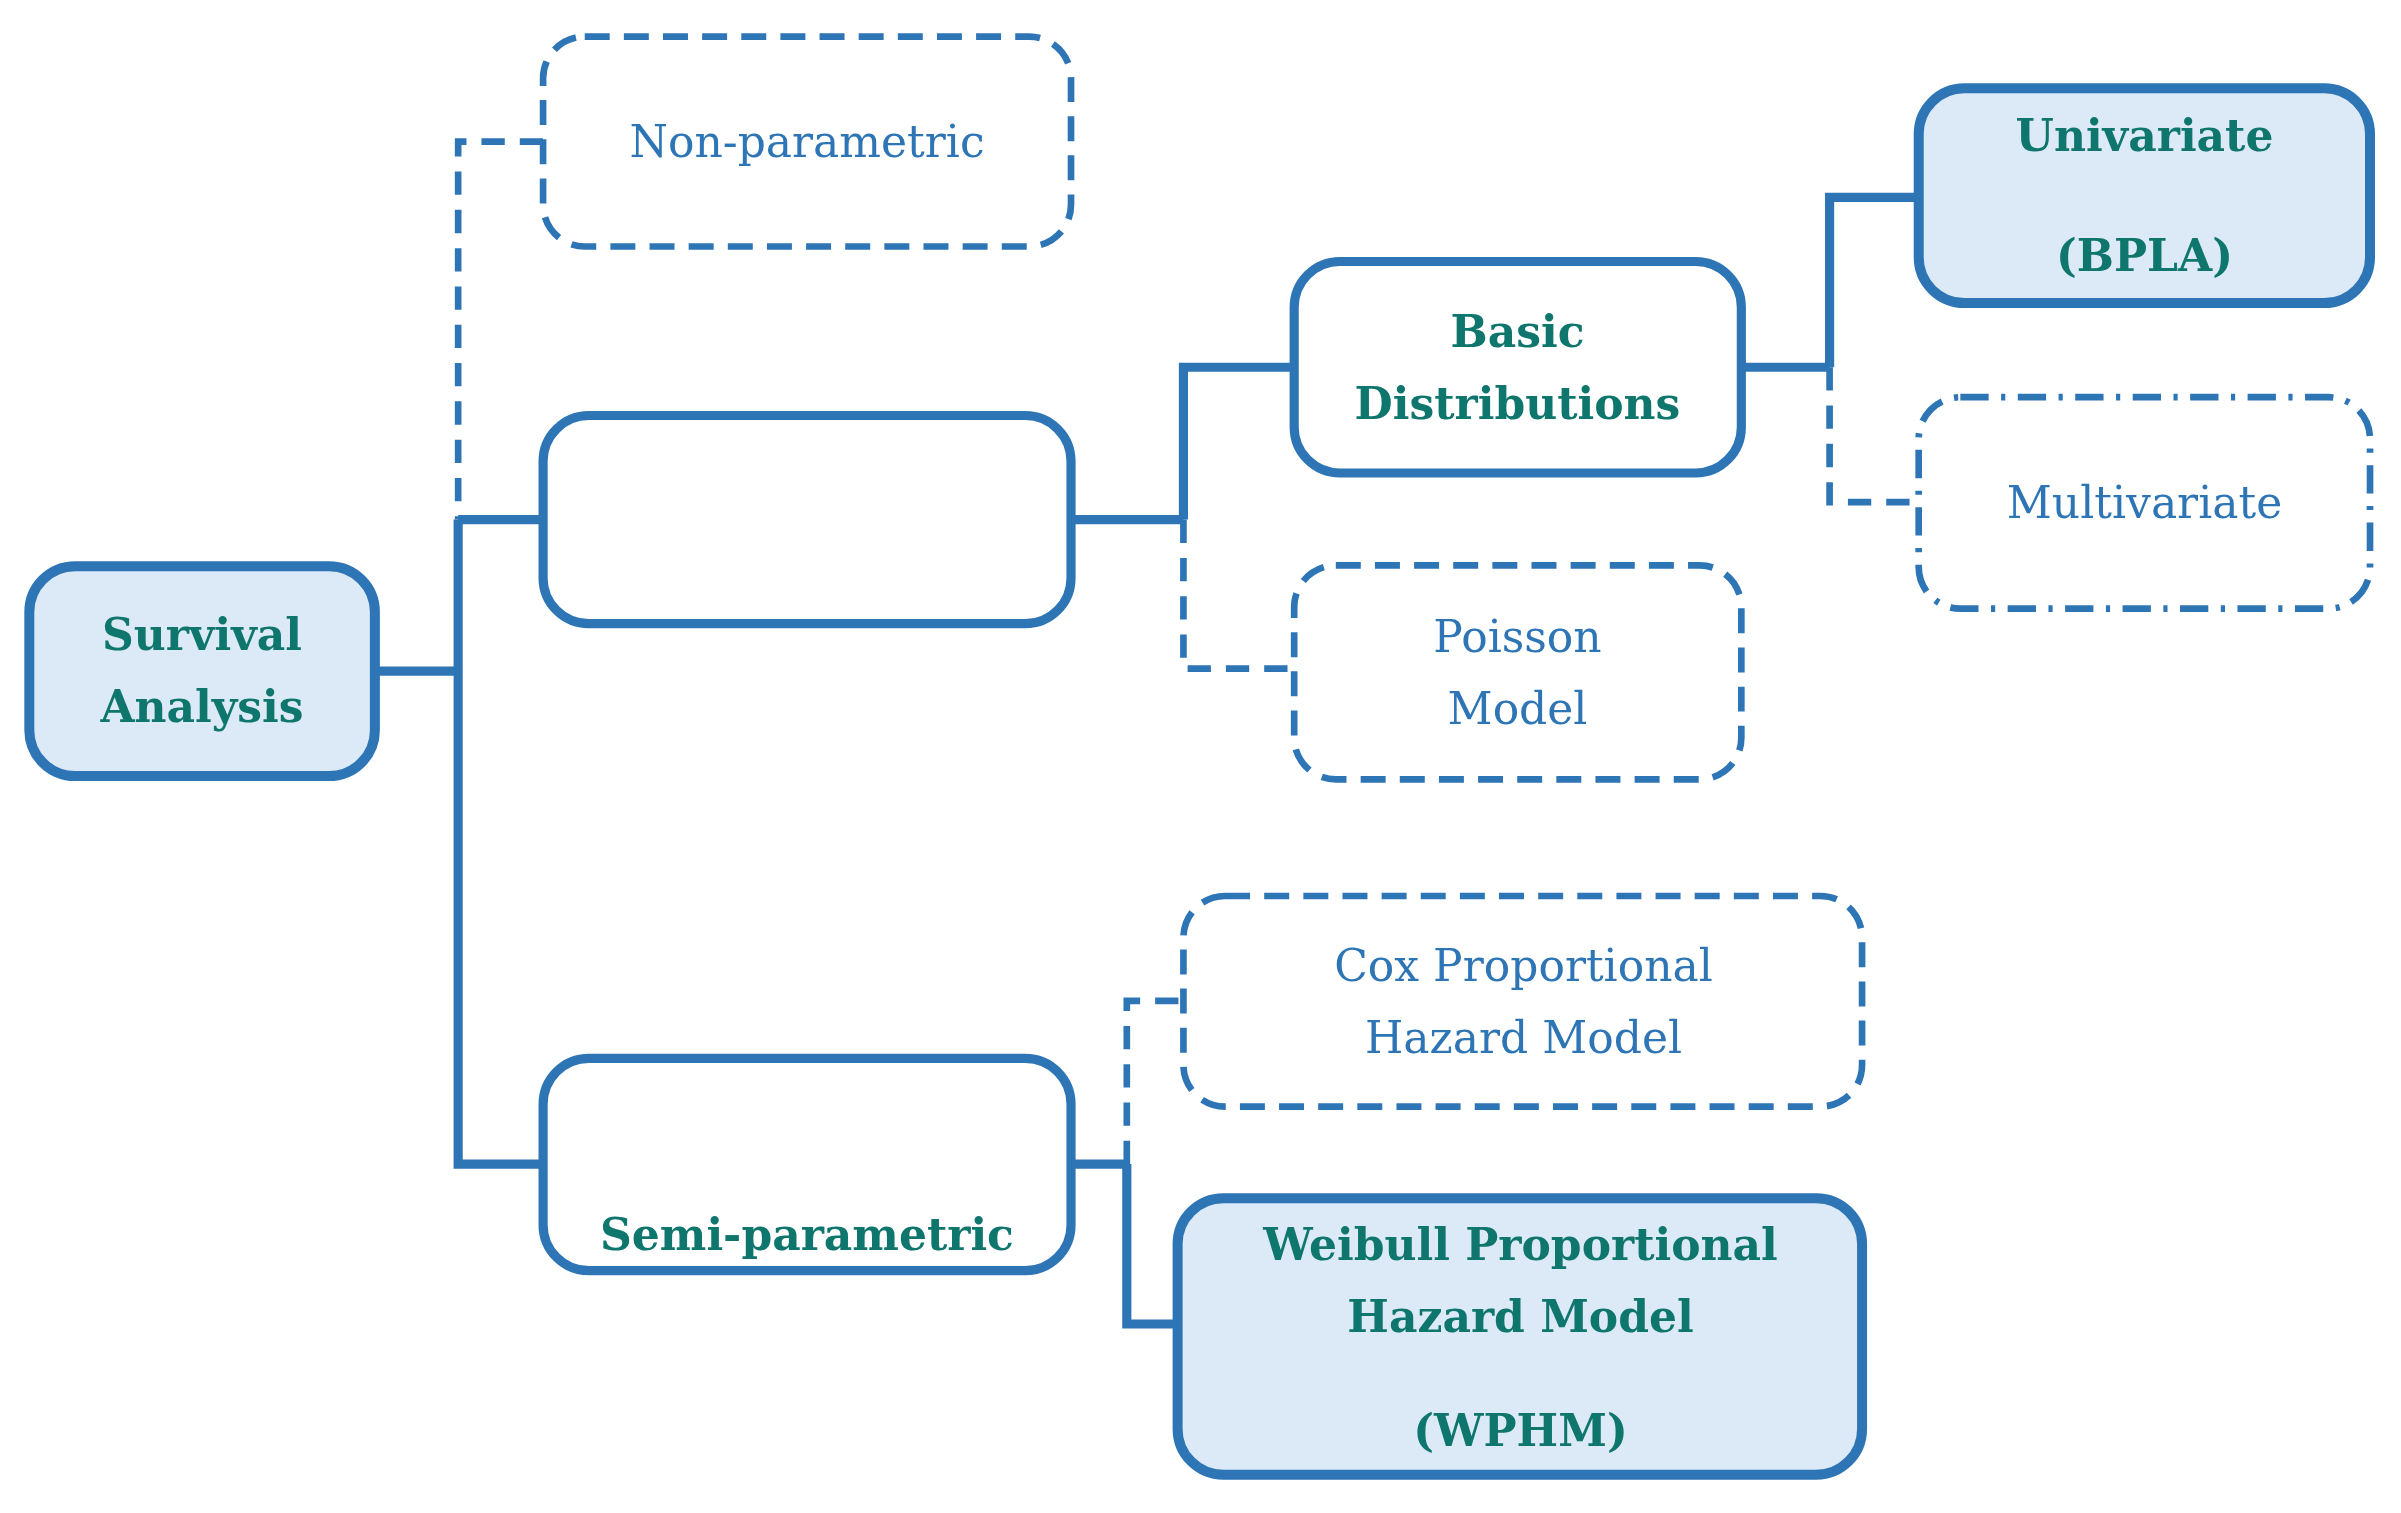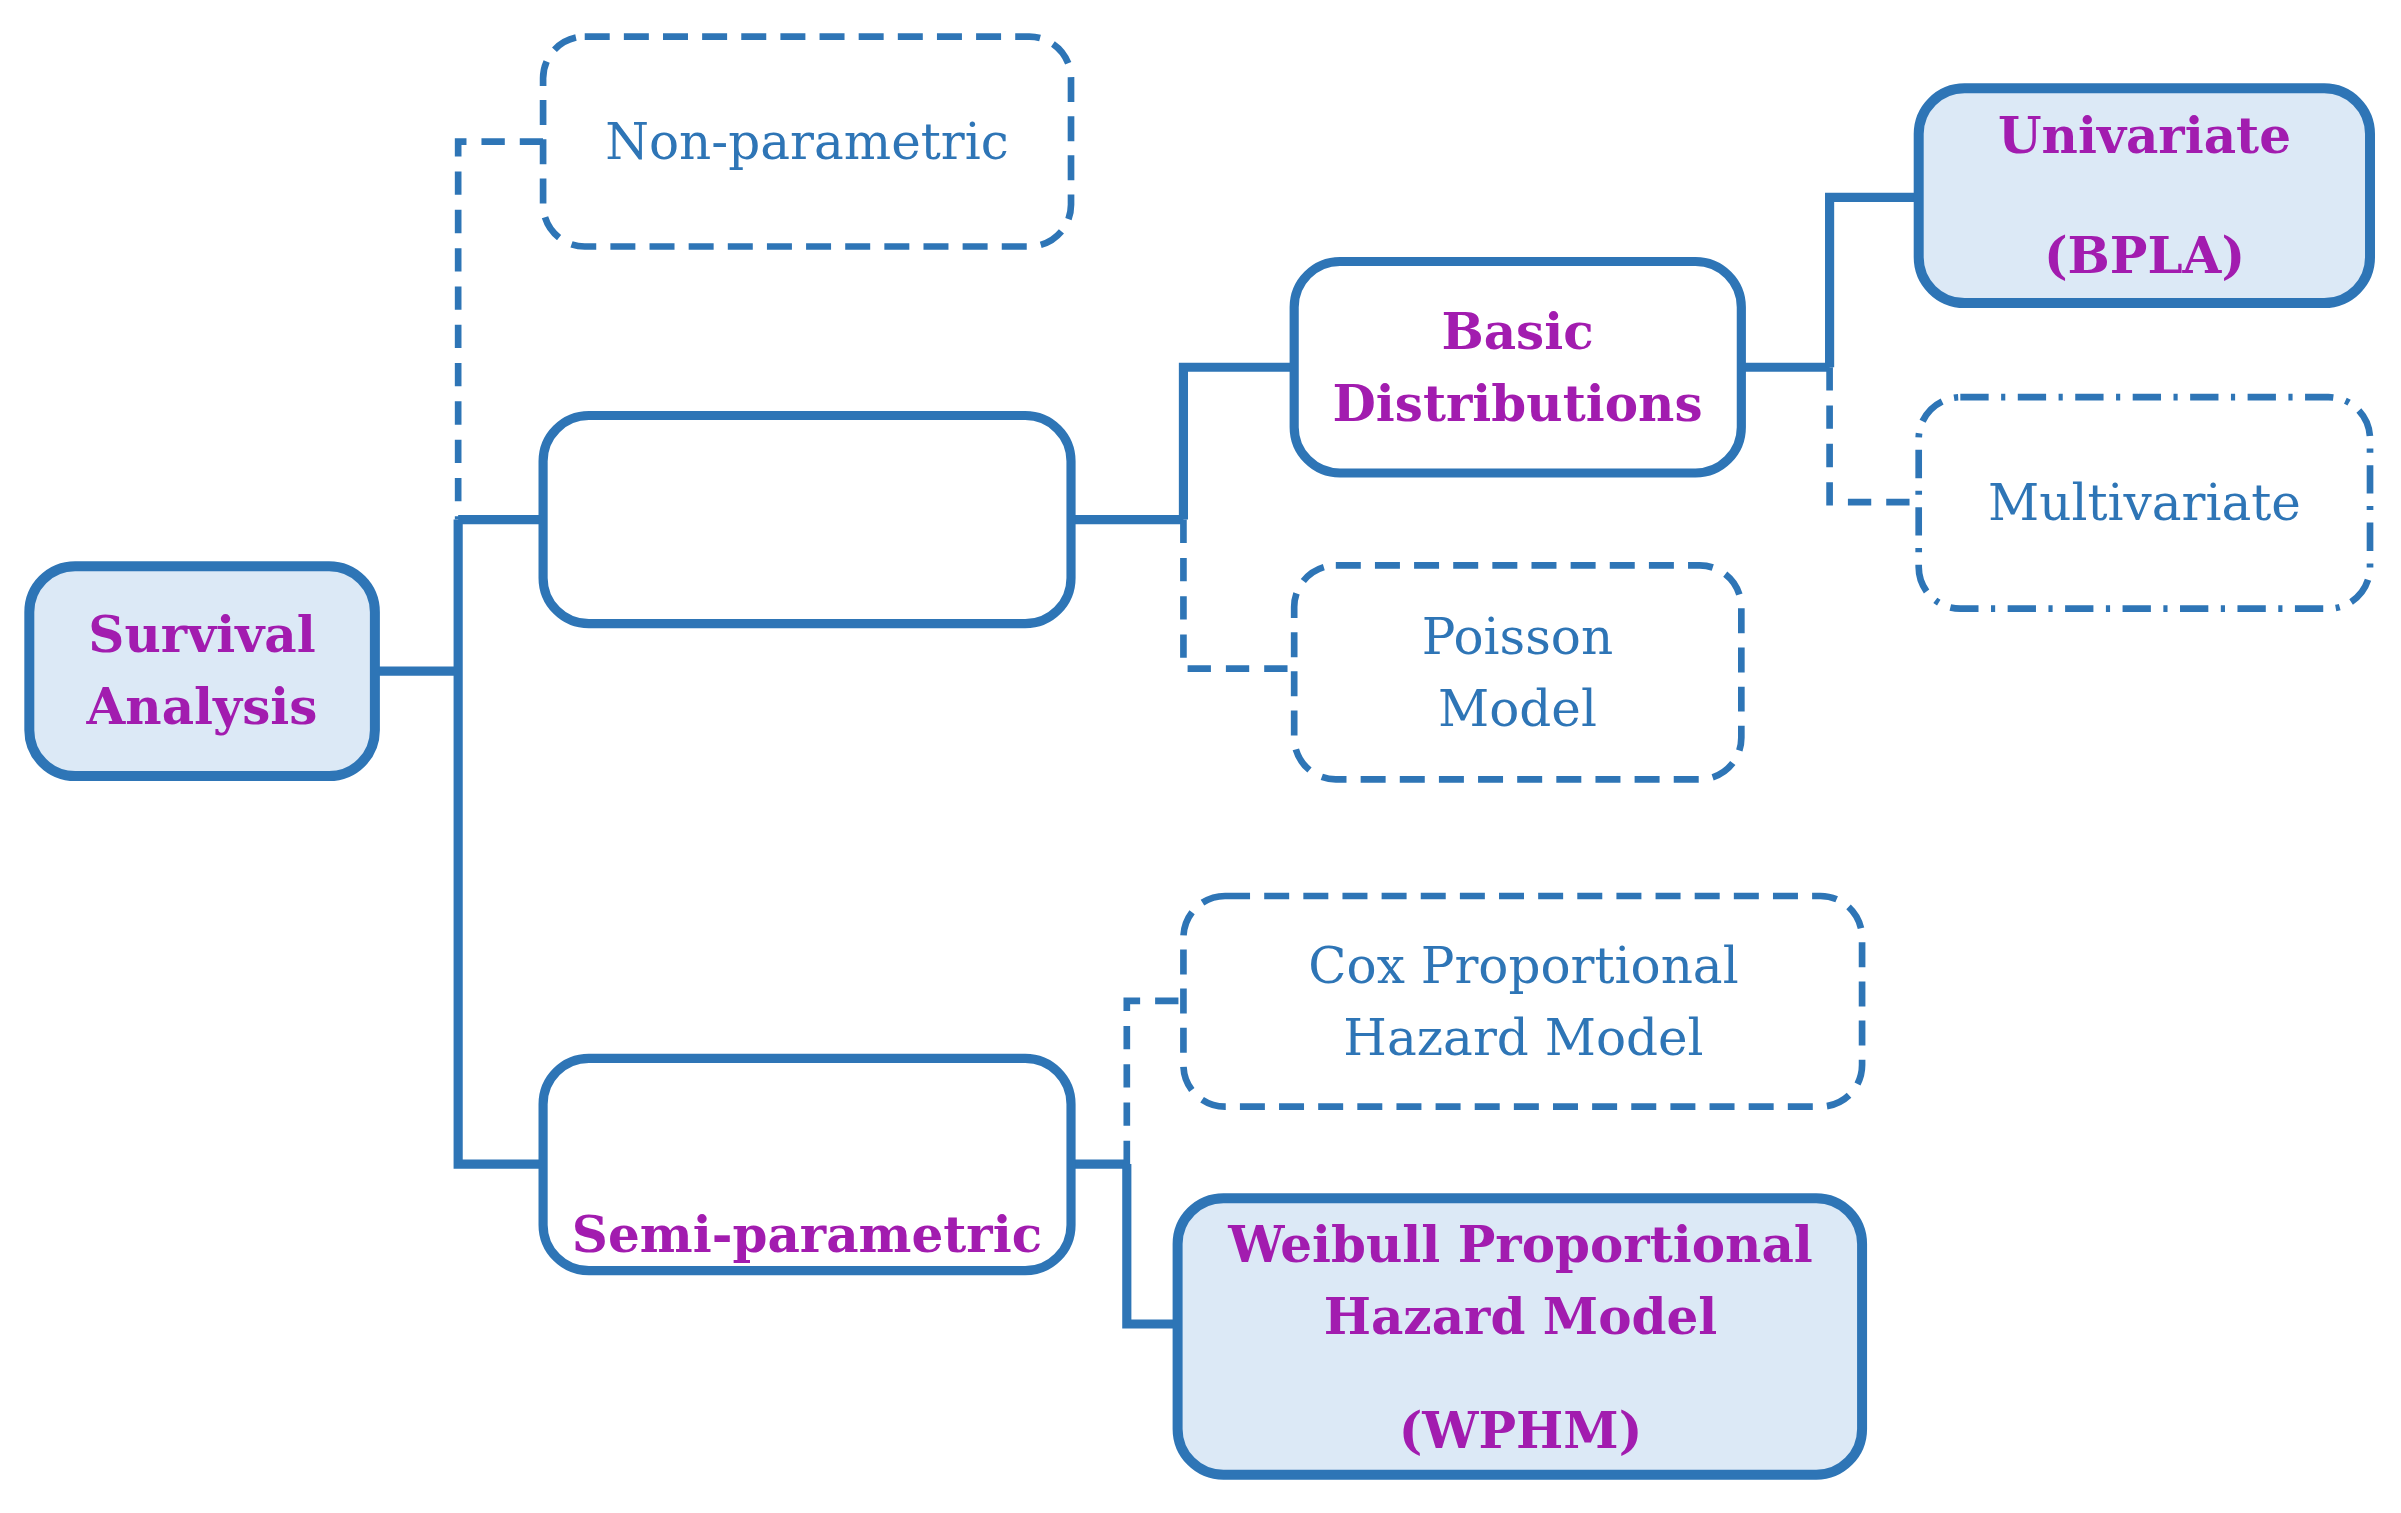--- a/index.html
+++ b/index.html
@@ -19,22 +19,22 @@
   .box.filled{fill:#DCE9F6;stroke-width:12;}
   .box.dashed{stroke-width:8;stroke-dasharray:30 17;}
   .box.dashdot{stroke-width:8;stroke-dasharray:34 15 5 15;}
   .node{
     position:absolute;
     display:flex;flex-direction:column;
     align-items:center;justify-content:center;
     text-align:center;
     pointer-events:none;
   }
-  .node .line{line-height:72px;font-size:50px;white-space:nowrap;}
-  .node.black .line{color:#a21caf;font-weight:bold;}
+  .node .line{line-height:72px;font-size:44px;white-space:nowrap;}
+  .node.black .line{color:#0f766e;font-weight:bold;}
   .node.blue .line{color:#2E75B6;font-weight:normal;}
   .node .line.gap-above{margin-top:42px;}
   .node .line.spread-above{margin-top:48px;}
 </style>
 </head>
 <body>
 
 <div class="stage">
 
   <svg class="wires" viewBox="0 0 2883 1817" xmlns="http://www.w3.org/2000/svg">

